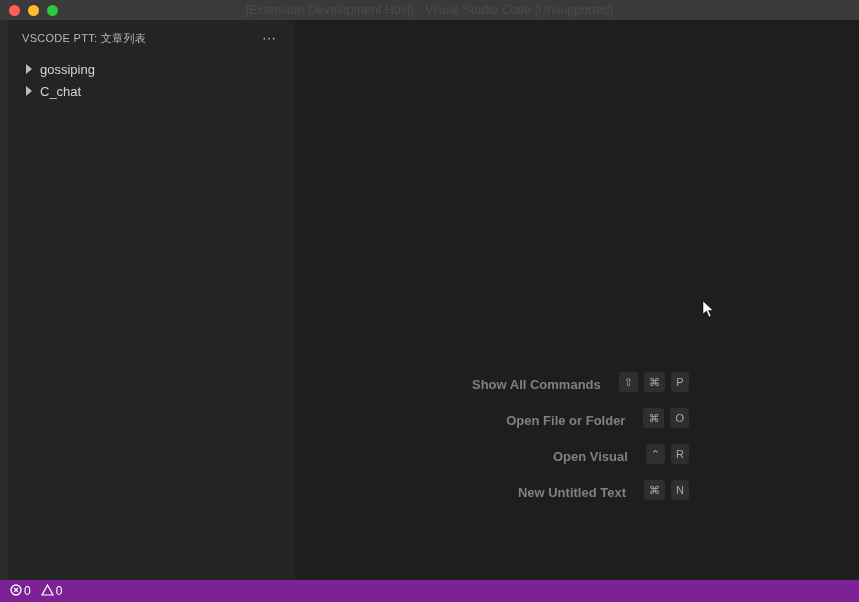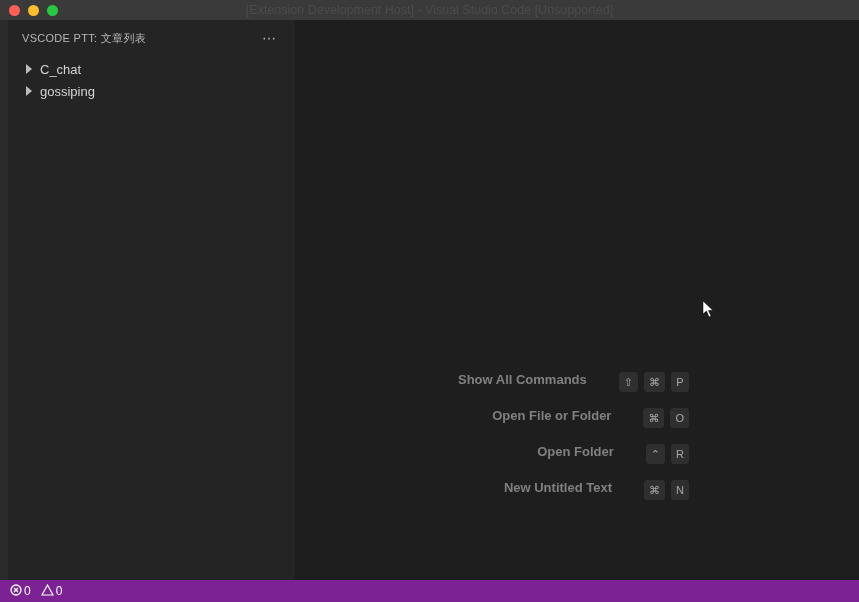--- a/index.html
+++ b/index.html
@@ -125,22 +125,22 @@
       position: absolute;
       right: 170px;
       top: 352px;
       display: flex;
       flex-direction: column;
       gap: 16px;
       align-items: flex-end;
     }
     .cmd-row {
       display: flex;
-      align-items: flex-start;
-      gap: 32px;
+      align-items: flex-end;
+      gap: 18px;
     }
     .cmd-label {
       color: #808080;
       font-size: 13px;
       font-weight: 600;
       text-align: right;
       white-space: nowrap;
     }
     .keys {
       display: flex;
@@ -204,29 +204,29 @@
       <span class="sidebar-title">VSCODE PTT: 文章列表</span>
       <span class="sidebar-actions">⋯</span>
     </div>
     <div class="tree">
       <div class="tree-item">
         <span class="chevron">
           <svg width="7" height="10" viewBox="0 0 7 10">
               <path d="M0 0 L6 5 L0 10 Z"></path>
             </svg>
         </span>
-        <span>C_chat</span>
+        <span>gossiping</span>
       </div>
       <div class="tree-item">
         <span class="chevron">
           <svg width="7" height="10" viewBox="0 0 7 10">
               <path d="M0 0 L6 5 L0 10 Z"></path>
             </svg>
         </span>
-        <span>gossiping</span>
+        <span>C_chat</span>
       </div>
     </div>
   </div>
 
   <div class="editor">
     <div class="cursor">
       <svg width="14" height="18" viewBox="0 0 14 18">
         <path d="M1 1 L1 14 L4.5 11 L7 17 L9 16 L6.5 10.5 L11 10.5 Z" fill="#fff" stroke="#000" stroke-width="0.5"></path>
       </svg>
     </div>
@@ -240,21 +240,21 @@
         </span>
       </div>
       <div class="cmd-row">
         <span class="cmd-label">Open File or Folder</span>
         <span class="keys">
           <span class="key">⌘</span>
           <span class="key">O</span>
         </span>
       </div>
       <div class="cmd-row">
-        <span class="cmd-label">Open Folder</span>
+        <span class="cmd-label">Open Visual</span>
         <span class="keys">
           <span class="key">⌃</span>
           <span class="key">R</span>
         </span>
       </div>
       <div class="cmd-row">
         <span class="cmd-label">New Untitled Text</span>
         <span class="keys">
           <span class="key">⌘</span>
           <span class="key">N</span>

